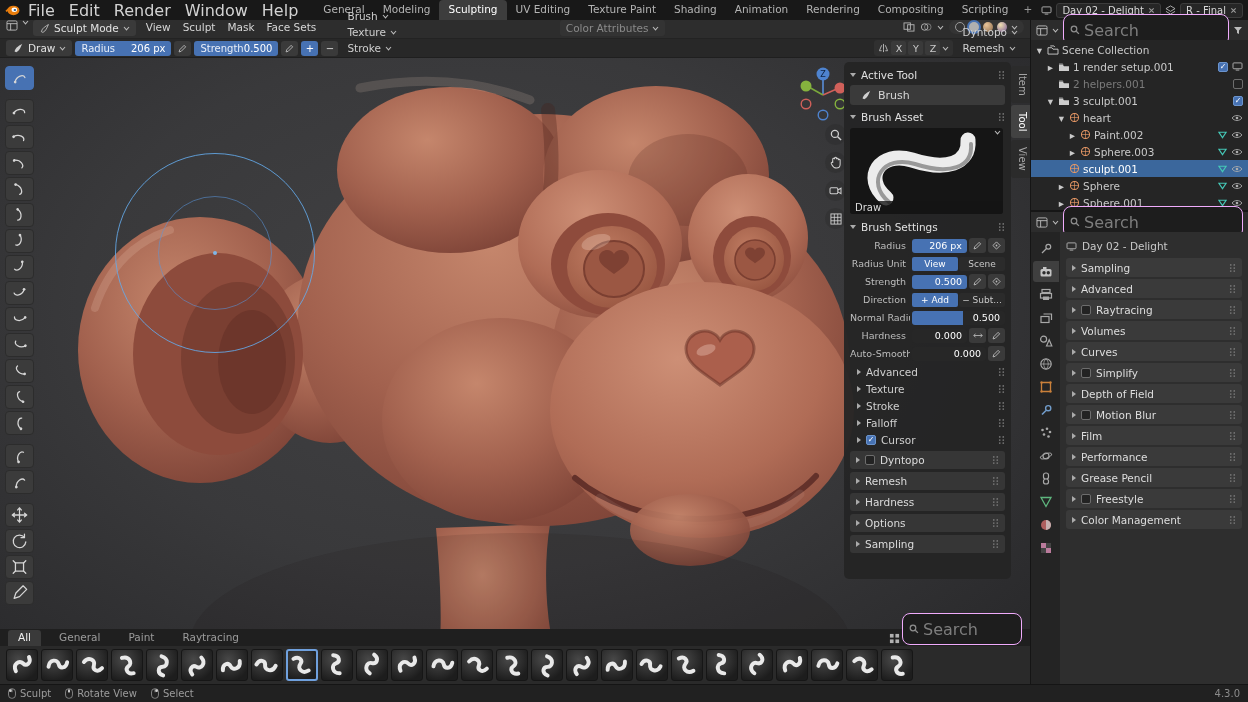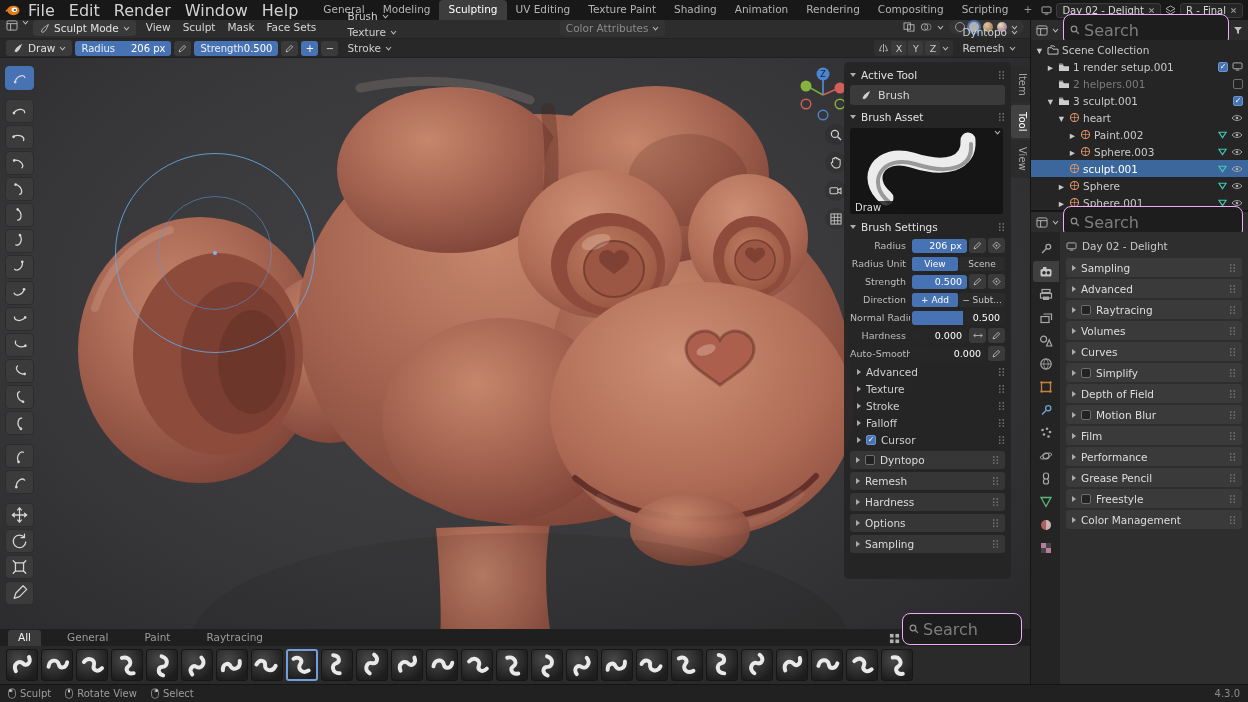--- a/index.html
+++ b/index.html
@@ -1033,21 +1033,21 @@
             </div>
         </div>
         <div id="npanel-tabs">
             <div class="ntab">Item</div>
             <div class="ntab on">Tool</div>
             <div class="ntab">View</div>
           </div>
 
         <div id="shelf">
           <div id="shelf-tabs-row">
-            <div id="shelf-tabs" style="display:flex;gap:16px">
+            <div id="shelf-tabs" style="display:flex;gap:8px">
                 <div class="stab on">All</div>
                 <div class="stab">General</div>
                 <div class="stab">Paint</div>
                 <div class="stab">Raytracing</div>
               </div>
             <div class="spacer"></div>
             <span class="icn" style="margin-bottom:2px">
                 <svg width="11" height="11" viewBox="0 0 12 12">
                   <rect x="1" y="1" width="4" height="4" fill="#b0b0b0"></rect>
                   <rect x="7" y="1" width="4" height="4" fill="#b0b0b0"></rect>

